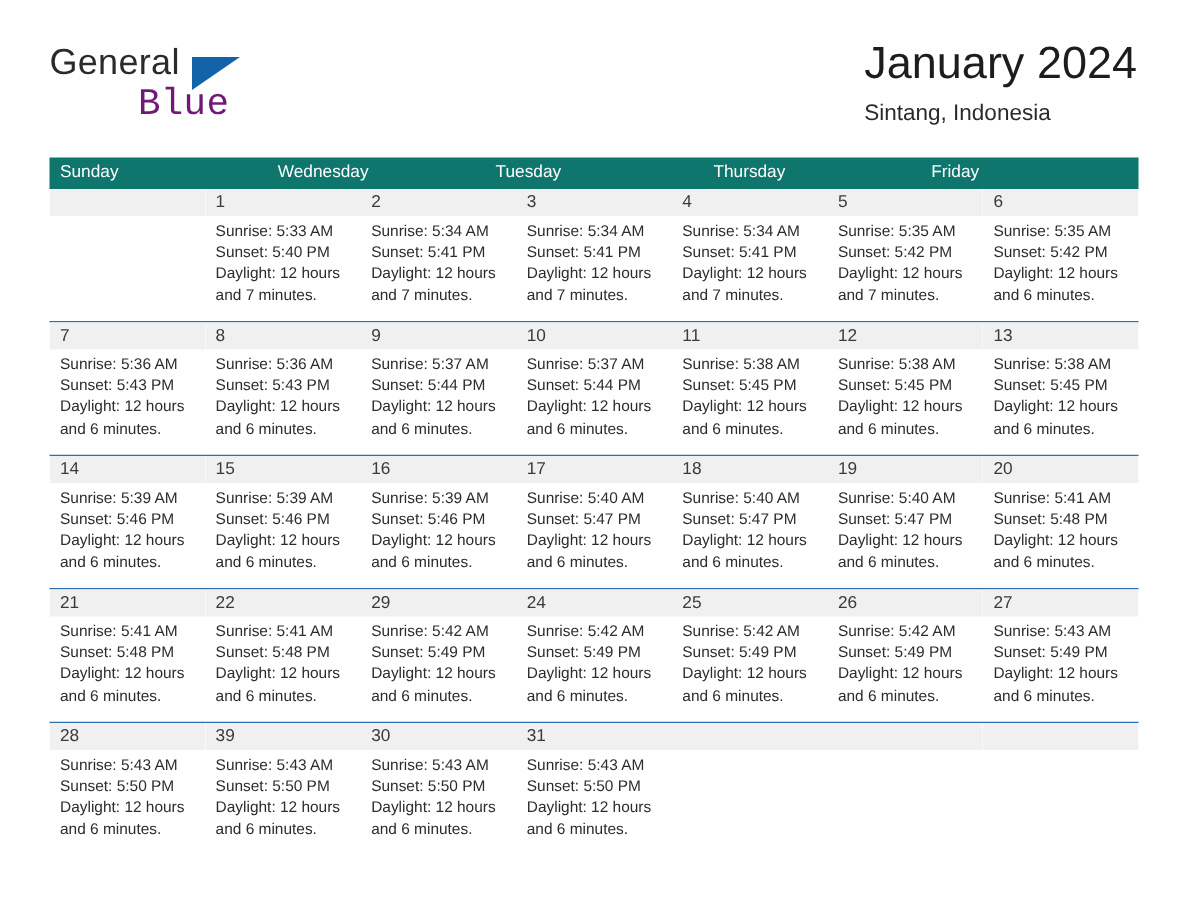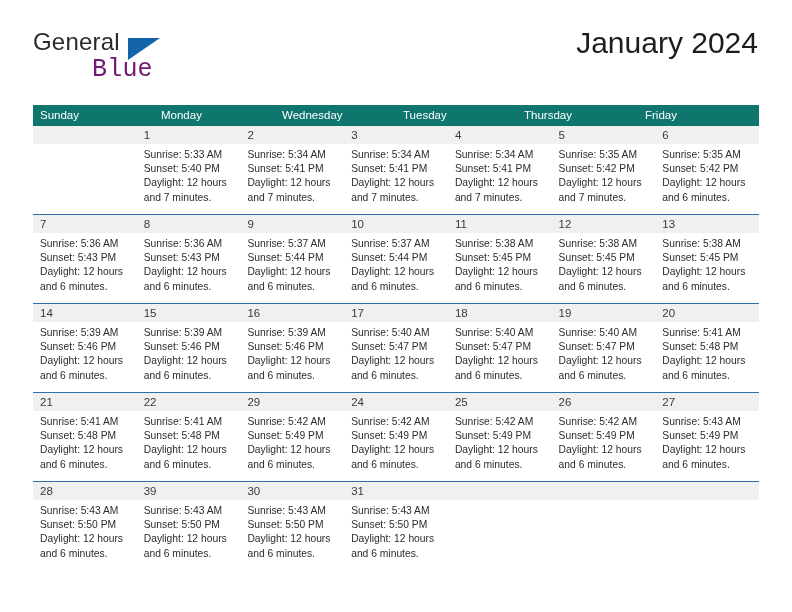--- a/index.html
+++ b/index.html
@@ -153,29 +153,29 @@
   <div class="header">
 
     <div class="logo">
       <span class="logo-general">General</span>
       <span class="logo-triangle"></span>
       <span class="logo-blue">Blue</span>
     </div>
 
     <div class="title-block">
       <div class="cal-title">January 2024</div>
+      <div class="cal-subtitle">Sintang, Indonesia</div>
     </div>
 
   </div>
 
   <div class="calendar">
 
     <div class="weekdays">
       <div class="weekday">Sunday</div>
-      <div class="weekday">Monday</div>
       <div class="weekday">Wednesday</div>
       <div class="weekday">Tuesday</div>
       <div class="weekday">Thursday</div>
       <div class="weekday">Friday</div>
     </div>
 
     <div class="week first">
       <div class="day-cell">
         <div class="day-num"></div>
         <div class="day-info">

